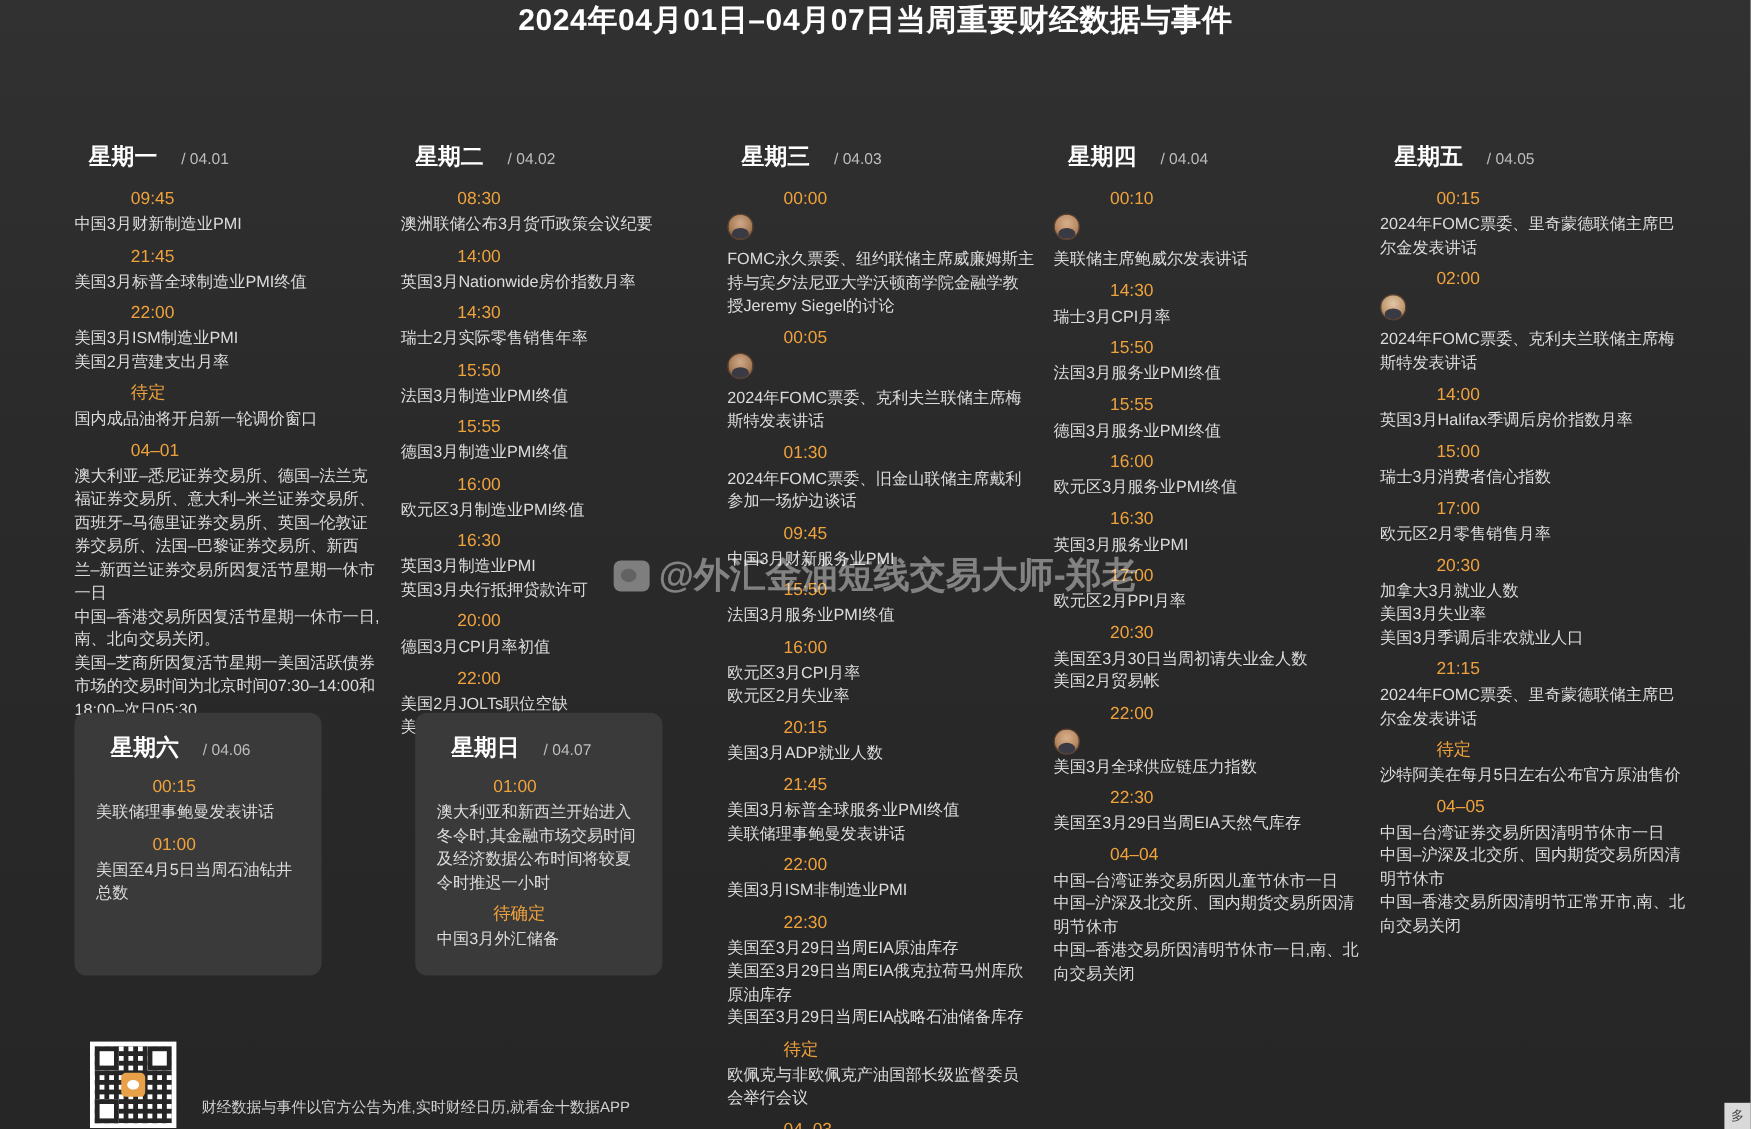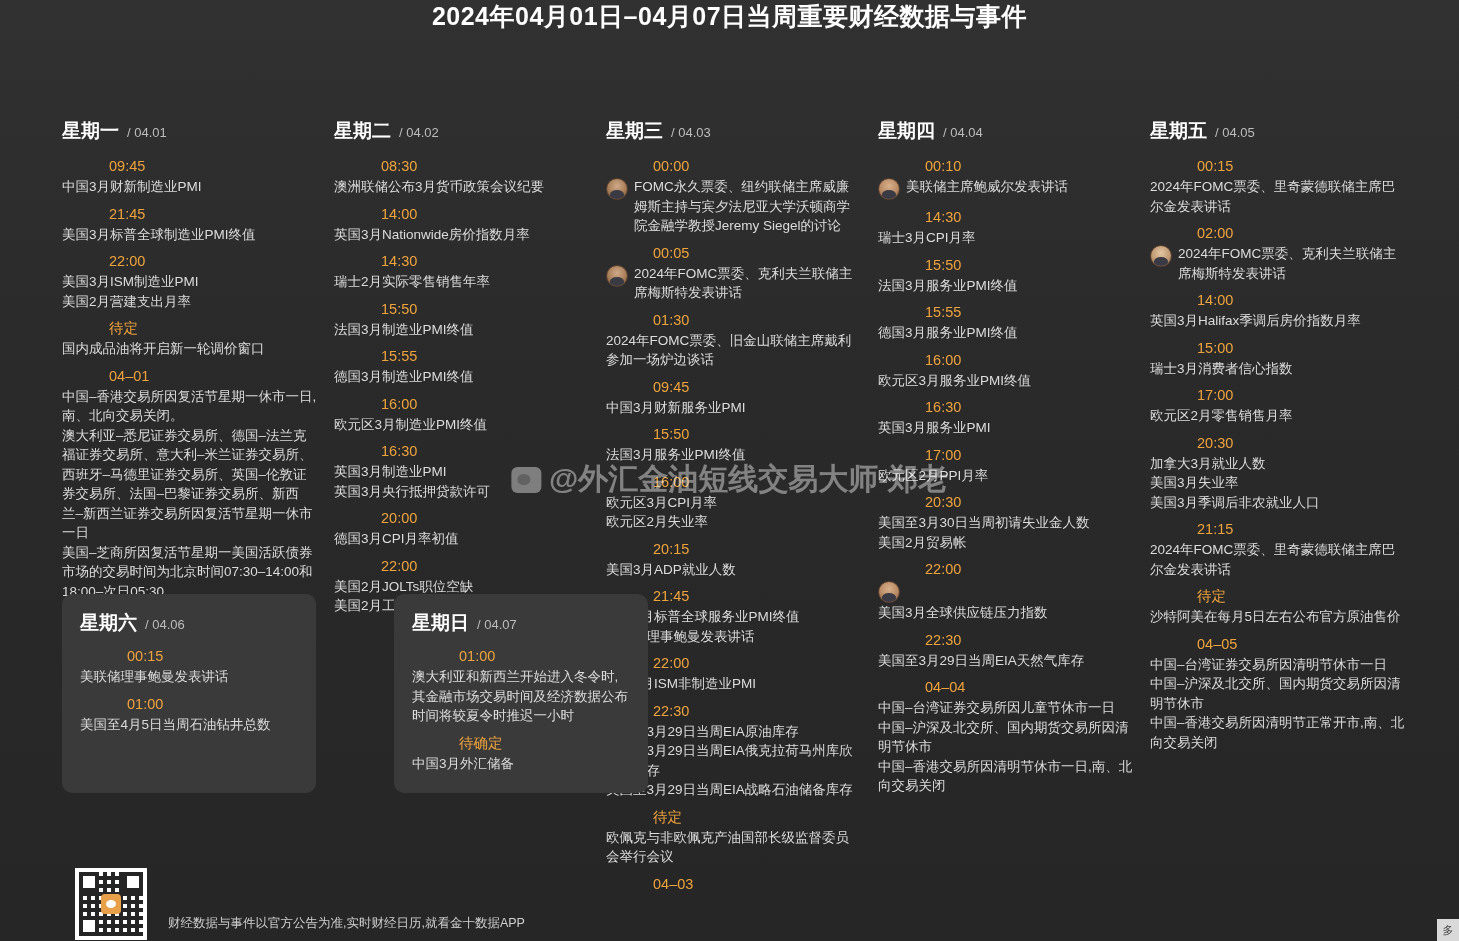--- a/index.html
+++ b/index.html
@@ -31,22 +31,23 @@
     top: 118px;
     left: 62px;
     right: 24px;
     display: flex;
     gap: 0px;
   }
   .col { width: 272px; padding-right: 16px; }
   .day-head {
     display: flex;
     align-items: baseline;
-    gap: 8px;
+    gap: 20px;
     margin-bottom: 12px;
+    margin-left: 12px;
   }
   .day-name { font-size: 19px; font-weight: bold; color: #ffffff; }
   .day-date { font-size: 13px; color: #bdbdbd; }
   .entry { margin-bottom: 2px; }
   .time {
     color: #f0a33c;
     font-size: 14.5px;
     line-height: 21px;
     margin-top: 7px;
     margin-left: 47px;
@@ -54,20 +55,21 @@
   .evt {
     font-size: 13.5px;
     line-height: 19.5px;
     color: #dcdcdc;
     margin: 0;
   }
   .evt.with-avatar {
     display: flex;
     gap: 6px;
     align-items: flex-start;
+    flex-direction: column;
   }
   .avatar {
     flex: 0 0 auto;
     width: 22px; height: 22px;
     border-radius: 50%;
     margin-top: 1px;
     background: radial-gradient(circle at 50% 35%, #d8b08c 0%, #b88a63 55%, #6d4b33 100%);
     border: 1px solid #5a4030;
     position: relative;
     overflow: hidden;
@@ -87,21 +89,21 @@
     position: absolute;
     top: 594px;
     left: 62px;
     display: flex;
     gap: 78px;
   }
   .card {
     background: #3a3a3a;
     border-radius: 10px;
     padding: 16px 18px 18px 18px;
-    width: 254px;
+    width: 206px;
   }
   .card .day-head { margin-bottom: 10px; }
   #watermark {
     position: absolute;
     left: 50%;
     top: 459px;
     transform: translateX(-50%);
     font-size: 30px;
     font-weight: bold;
     color: rgba(255,255,255,0.42);
@@ -205,22 +207,22 @@
           <div class="time">22:00</div>
           <div class="evt">美国3月ISM制造业PMI</div>
           <div class="evt">美国2月营建支出月率</div>
         </div>
         <div class="entry">
           <div class="time">待定</div>
           <div class="evt">国内成品油将开启新一轮调价窗口</div>
         </div>
         <div class="entry">
           <div class="time">04–01</div>
+          <div class="evt">澳大利亚–悉尼证券交易所、德国–法兰克福证券交易所、意大利–米兰证券交易所、西班牙–马德里证券交易所、英国–伦敦证券交易所、法国–巴黎证券交易所、新西兰–新西兰证券交易所因复活节星期一休市一日</div>
           <div class="evt">中国–香港交易所因复活节星期一休市一日,南、北向交易关闭。</div>
-          <div class="evt">澳大利亚–悉尼证券交易所、德国–法兰克福证券交易所、意大利–米兰证券交易所、西班牙–马德里证券交易所、英国–伦敦证券交易所、法国–巴黎证券交易所、新西兰–新西兰证券交易所因复活节星期一休市一日</div>
           <div class="evt">美国–芝商所因复活节星期一美国活跃债券市场的交易时间为北京时间07:30–14:00和18:00–次日05:30</div>
         </div>
       </div>
       <div class="col">
         <div class="day-head">
           <span class="day-name">星期二</span>
           <span class="day-date">/ 04.02</span>
         </div>
         <div class="entry">
           <div class="time">08:30</div>

